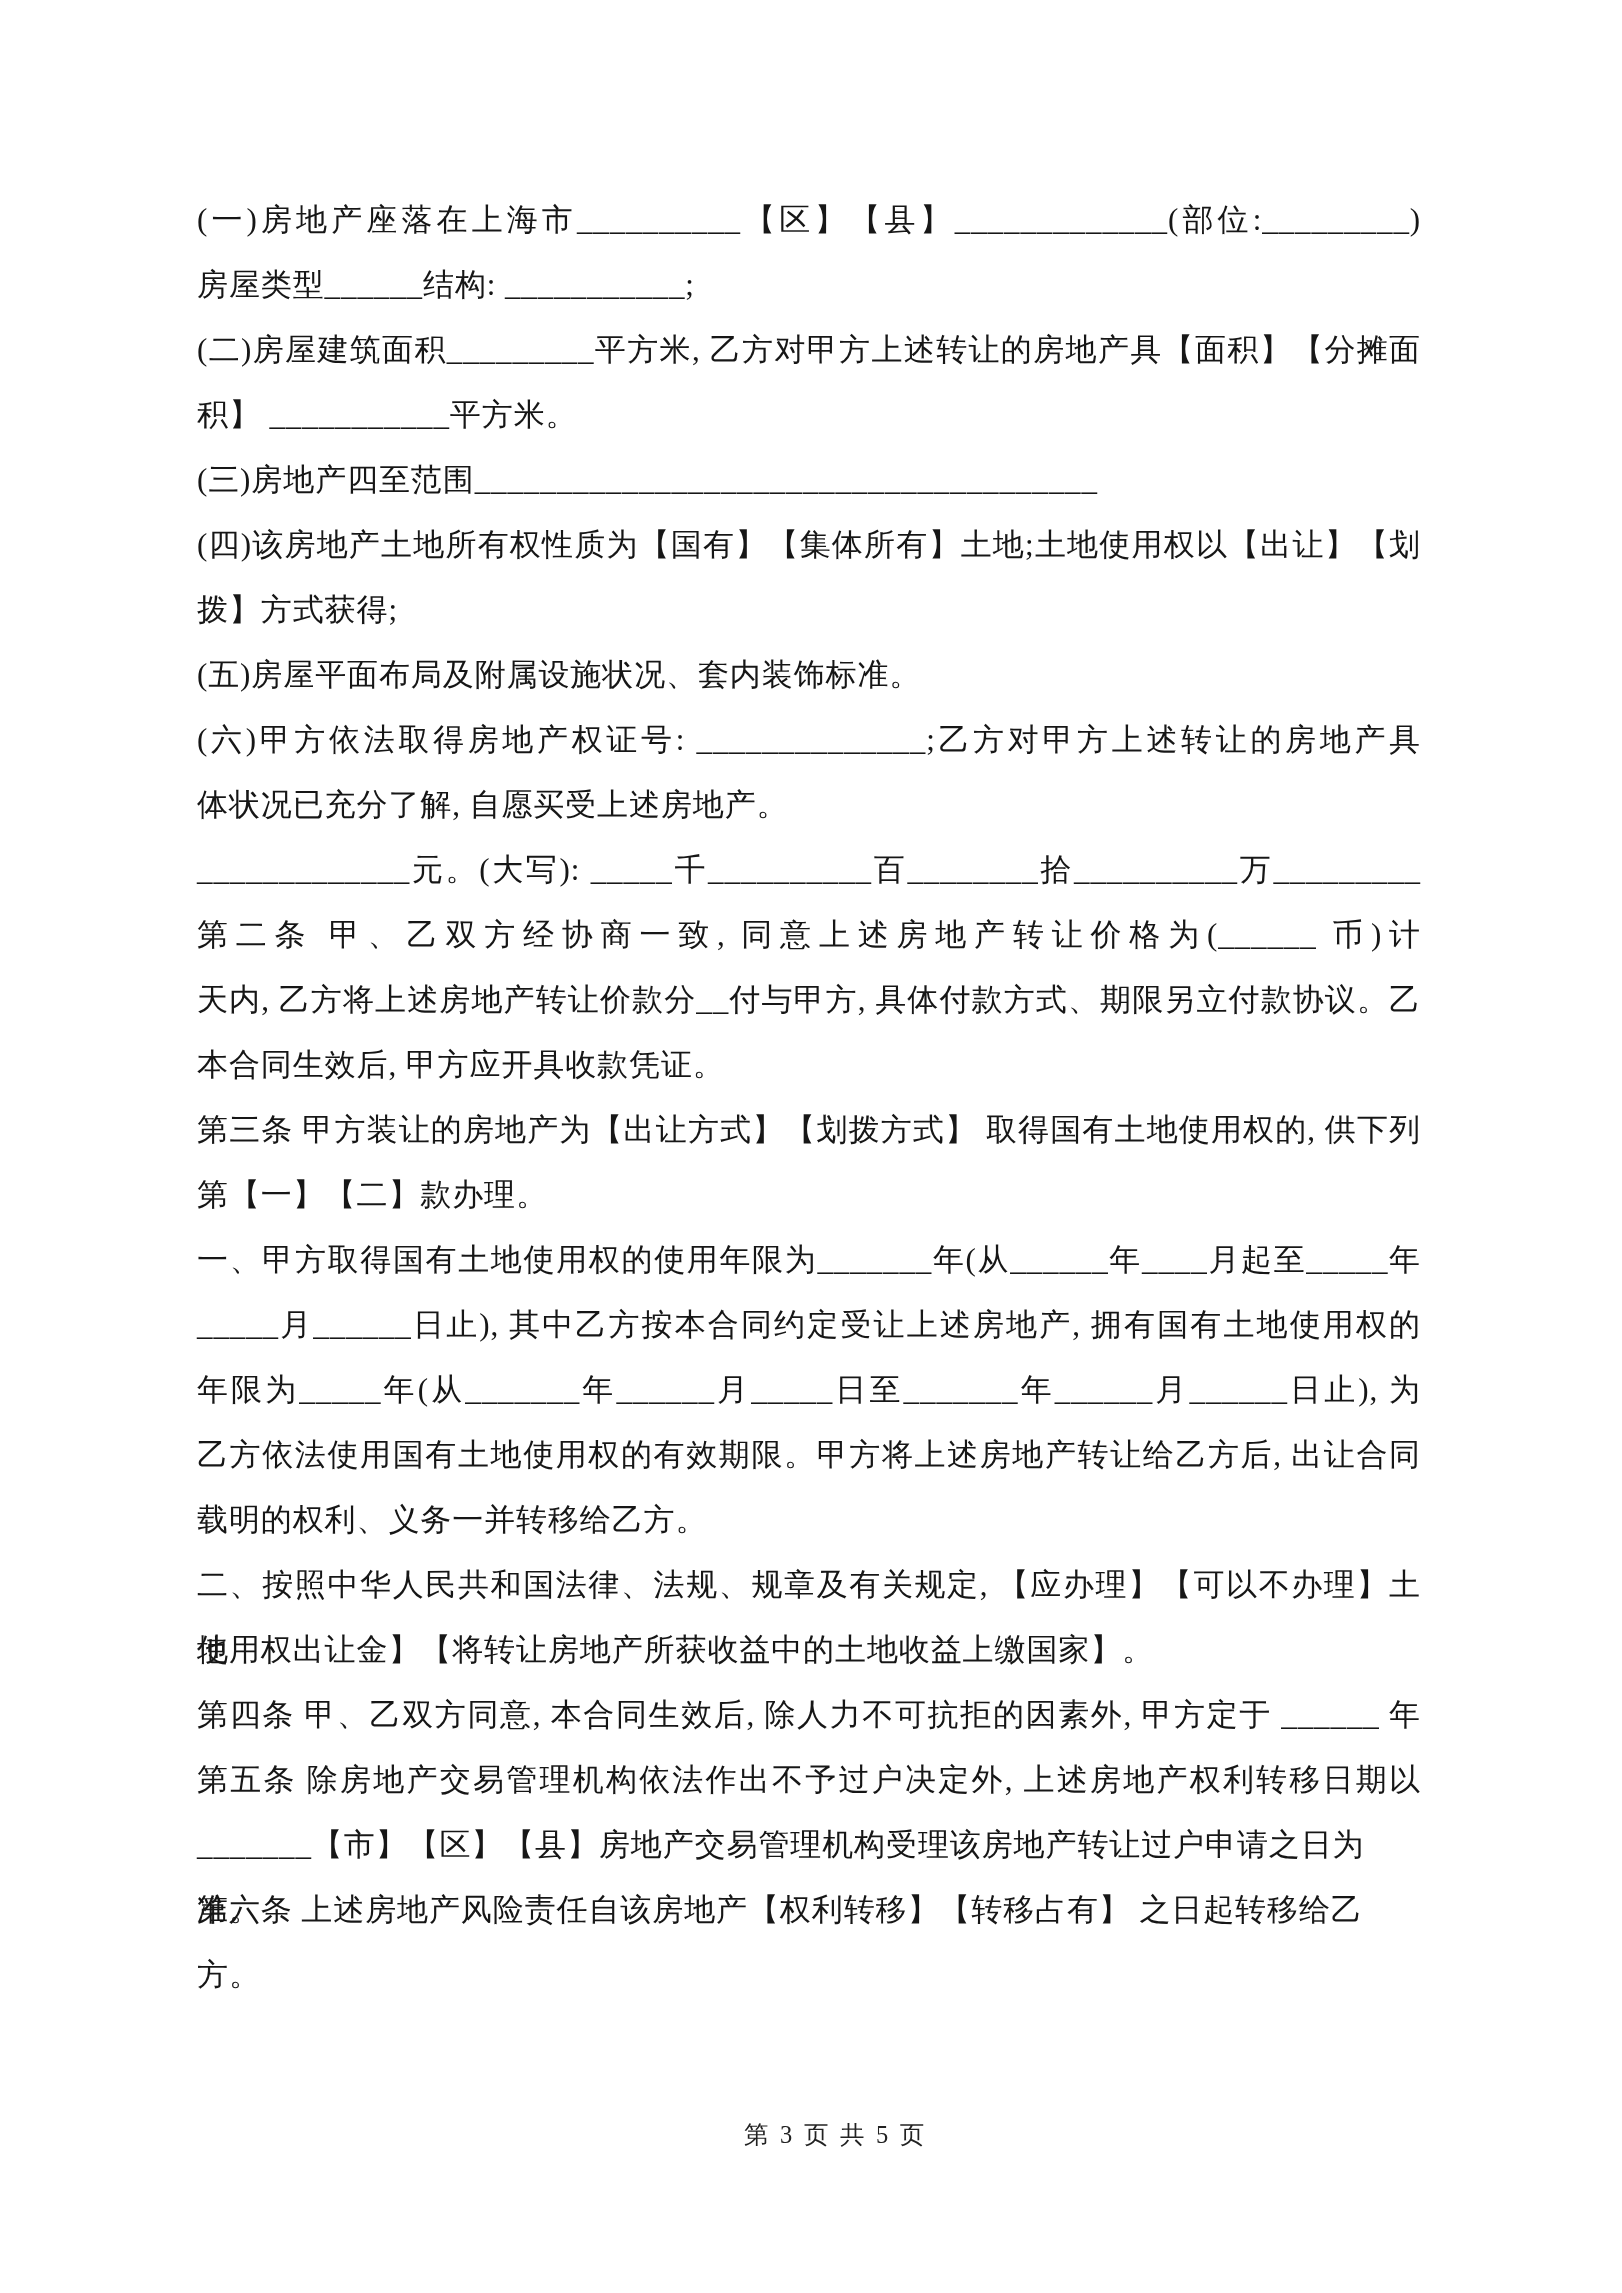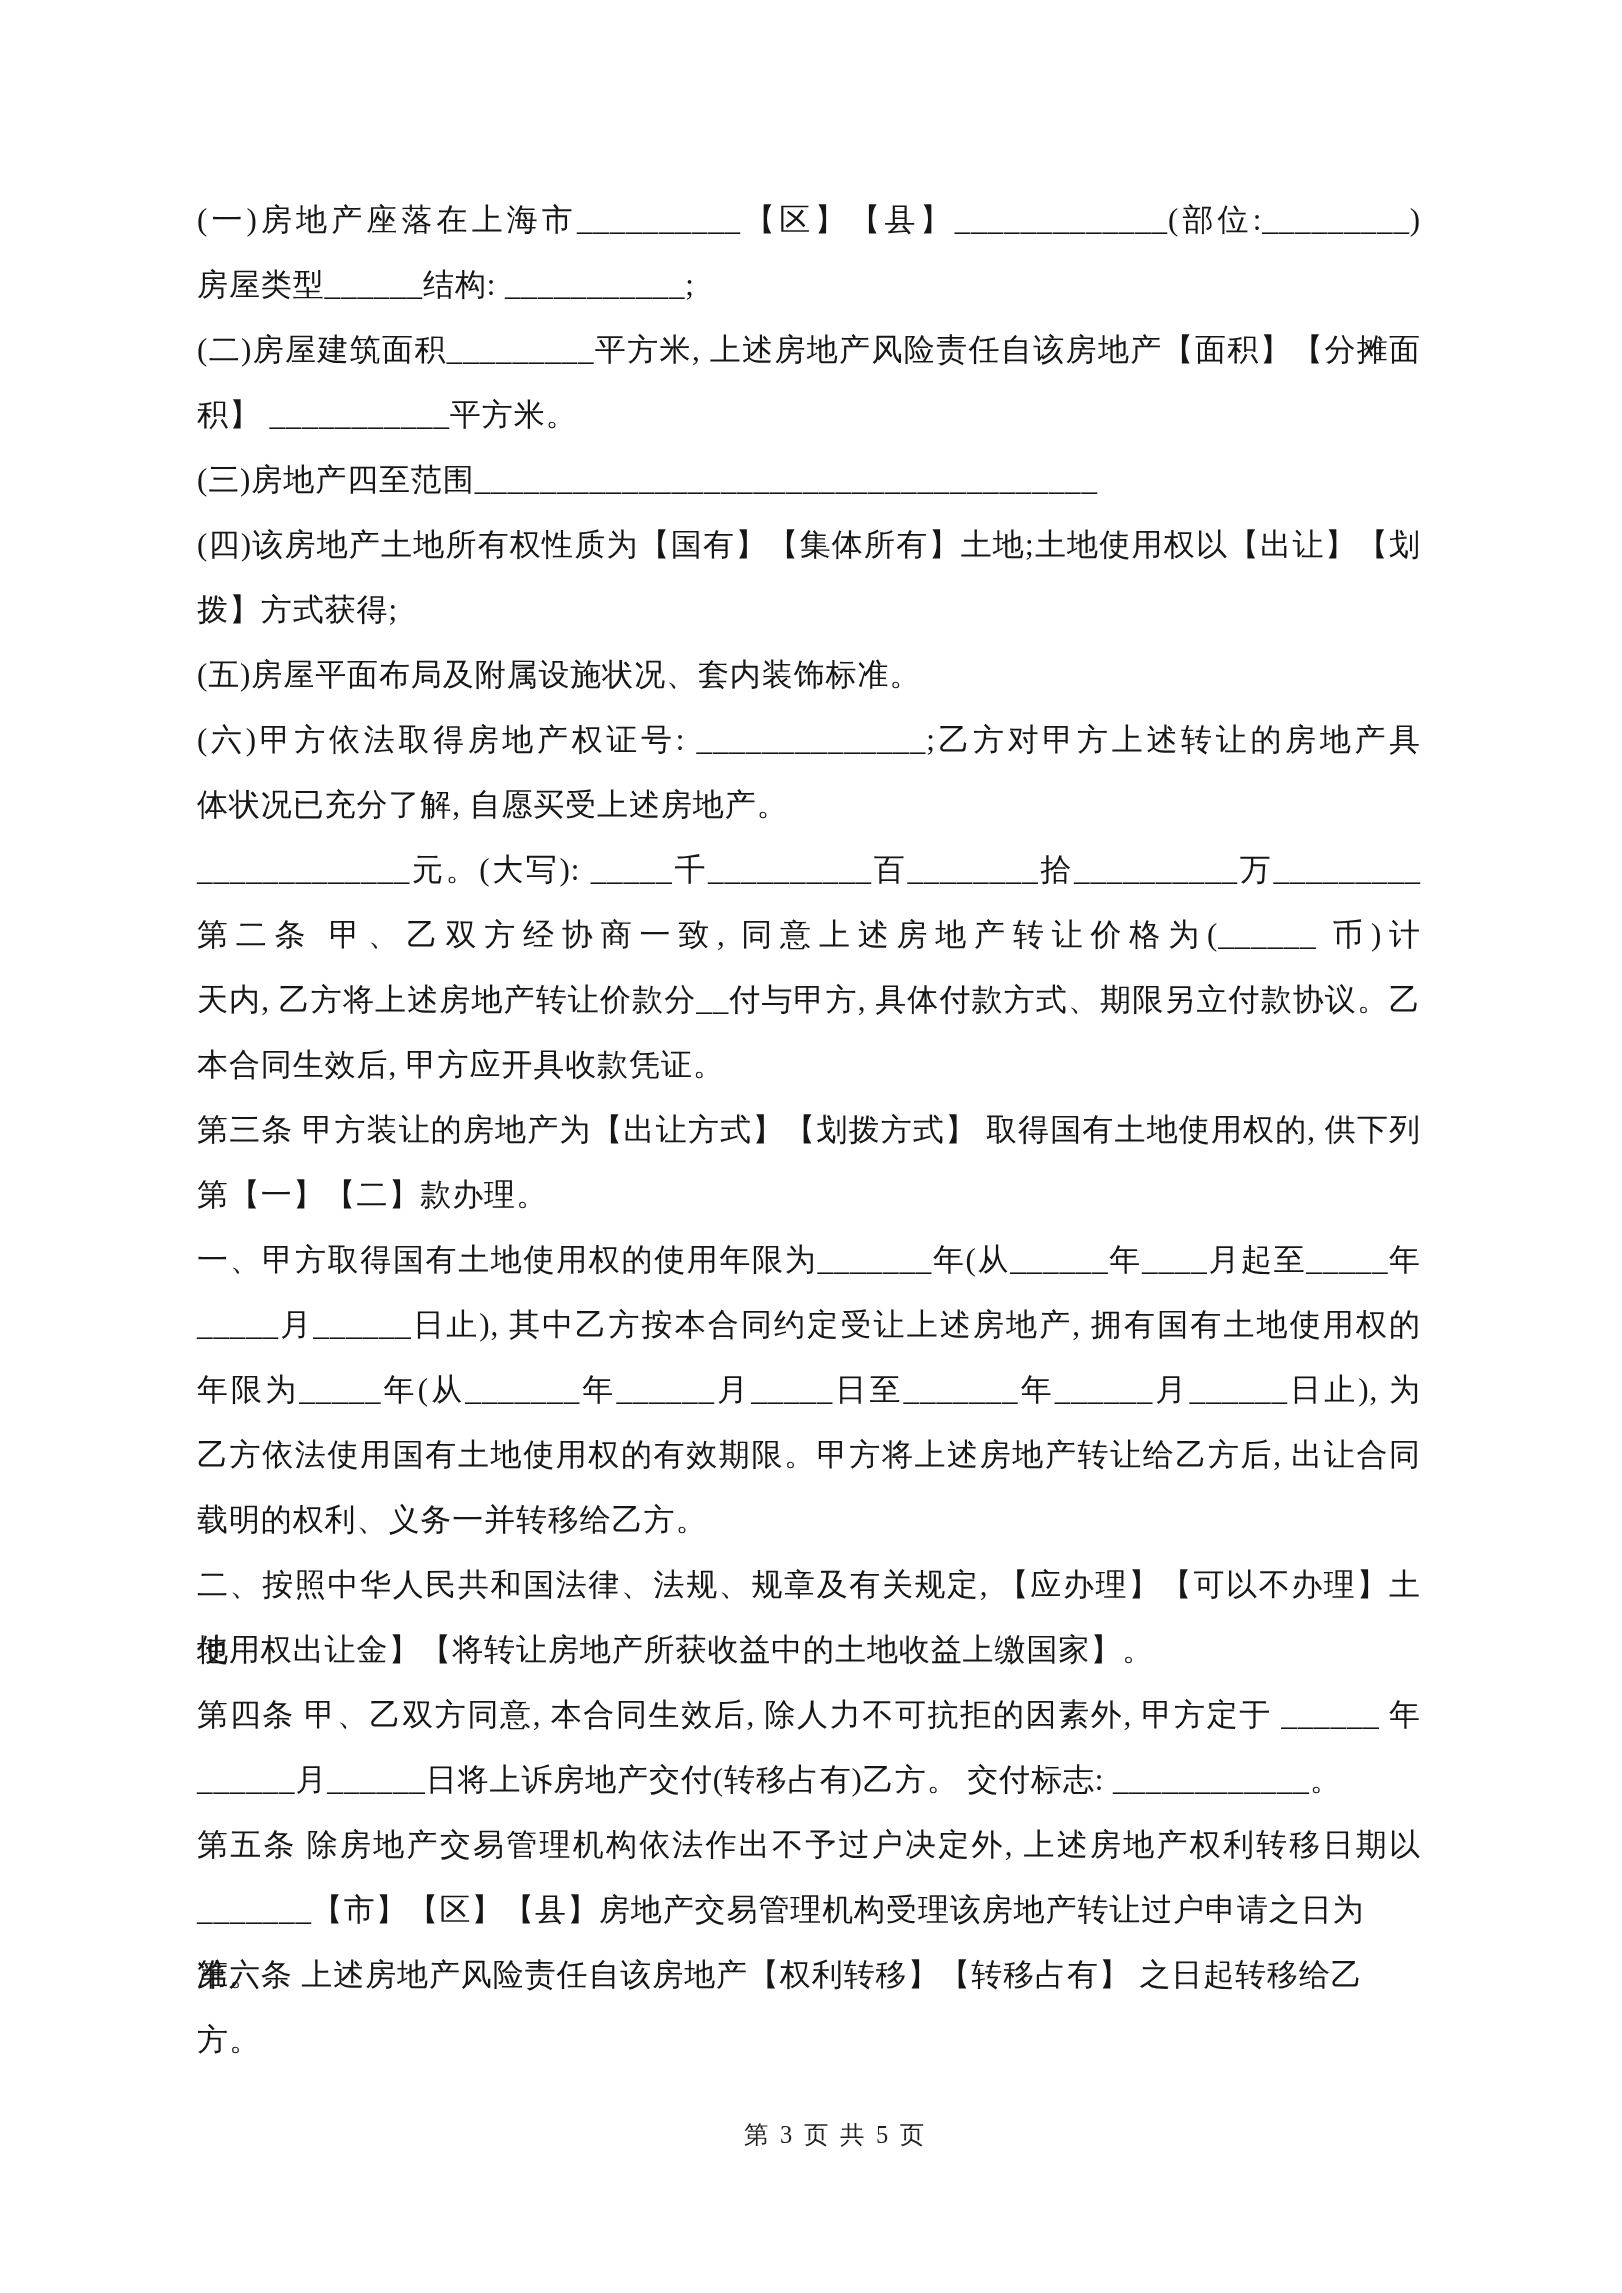--- a/index.html
+++ b/index.html
@@ -40,21 +40,21 @@
     color: #222222;
   }
 </style>
 </head>
 <body>
 
 <div class="page">
   <div class="content">
     <div class="line j">(一)房地产座落在上海市__________【区】【县】_____________(部位:_________)</div>
     <div class="line">房屋类型______结构: ___________;</div>
-    <div class="line j">(二)房屋建筑面积_________平方米, 上述房地产风险责任自该房地产【面积】【分摊面</div>
+    <div class="line j">(二)房屋建筑面积_________平方米, 乙方对甲方上述转让的房地产具【面积】【分摊面</div>
     <div class="line">积】 ___________平方米。</div>
     <div class="line">(三)房地产四至范围______________________________________</div>
     <div class="line j">(四)该房地产土地所有权性质为【国有】【集体所有】土地;土地使用权以【出让】【划</div>
     <div class="line">拨】方式获得;</div>
     <div class="line">(五)房屋平面布局及附属设施状况、套内装饰标准。</div>
     <div class="line j">(六)甲方依法取得房地产权证号: ______________;乙方对甲方上述转让的房地产具</div>
     <div class="line">体状况已充分了解, 自愿买受上述房地产。</div>
     <div class="line j">_____________元。(大写): _____千__________百________拾__________万_________</div>
     <div class="line j">第二条  甲、乙双方经协商一致, 同意上述房地产转让价格为(______ 币)计</div>
     <div class="line j">天内, 乙方将上述房地产转让价款分__付与甲方, 具体付款方式、期限另立付款协议。乙</div>
@@ -62,20 +62,19 @@
     <div class="line j">第三条 甲方装让的房地产为【出让方式】【划拨方式】 取得国有土地使用权的, 供下列</div>
     <div class="line">第【一】【二】款办理。</div>
     <div class="line j">一、甲方取得国有土地使用权的使用年限为_______年(从______年____月起至_____年</div>
     <div class="line j">_____月______日止), 其中乙方按本合同约定受让上述房地产, 拥有国有土地使用权的</div>
     <div class="line j">年限为_____年(从_______年______月_____日至_______年______月______日止), 为</div>
     <div class="line j">乙方依法使用国有土地使用权的有效期限。甲方将上述房地产转让给乙方后, 出让合同</div>
     <div class="line">载明的权利、义务一并转移给乙方。</div>
     <div class="line j">二、按照中华人民共和国法律、法规、规章及有关规定, 【应办理】【可以不办理】土地</div>
     <div class="line">使用权出让金】【将转让房地产所获收益中的土地收益上缴国家】。</div>
     <div class="line j">第四条  甲、乙双方同意, 本合同生效后, 除人力不可抗拒的因素外, 甲方定于 ______ 年</div>
-    <div class="line">______月______日将上诉房地产交付(转移占有)乙方。 交付标志: ____________。</div>
     <div class="line j">第五条  除房地产交易管理机构依法作出不予过户决定外, 上述房地产权利转移日期以</div>
     <div class="line">_______【市】【区】【县】房地产交易管理机构受理该房地产转让过户申请之日为准。</div>
     <div class="line">第六条  上述房地产风险责任自该房地产【权利转移】【转移占有】 之日起转移给乙方。</div>
   </div>
   <div class="footer">第 3 页 共 5 页</div>
 </div>
 
 
 </body></html>

